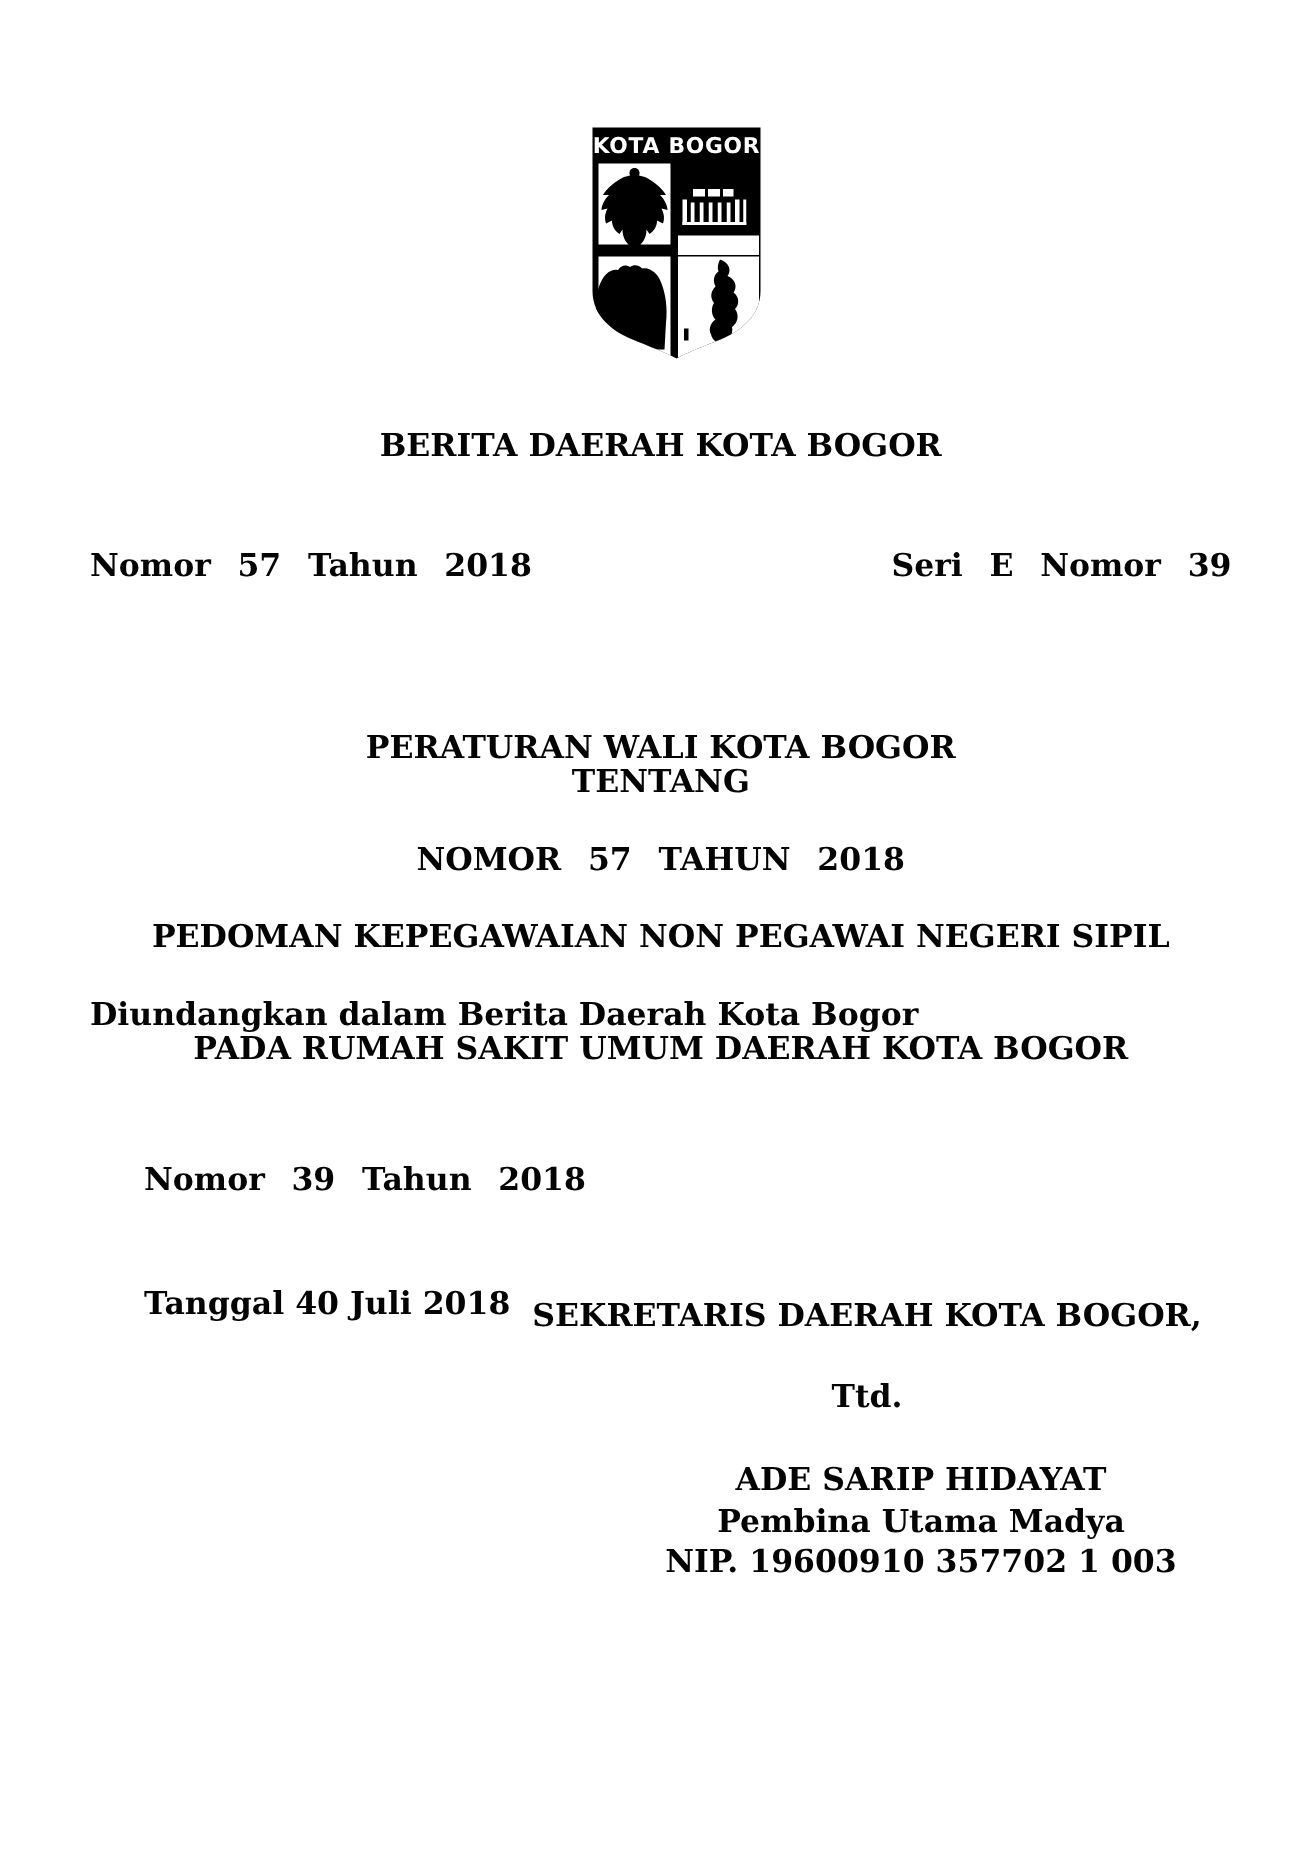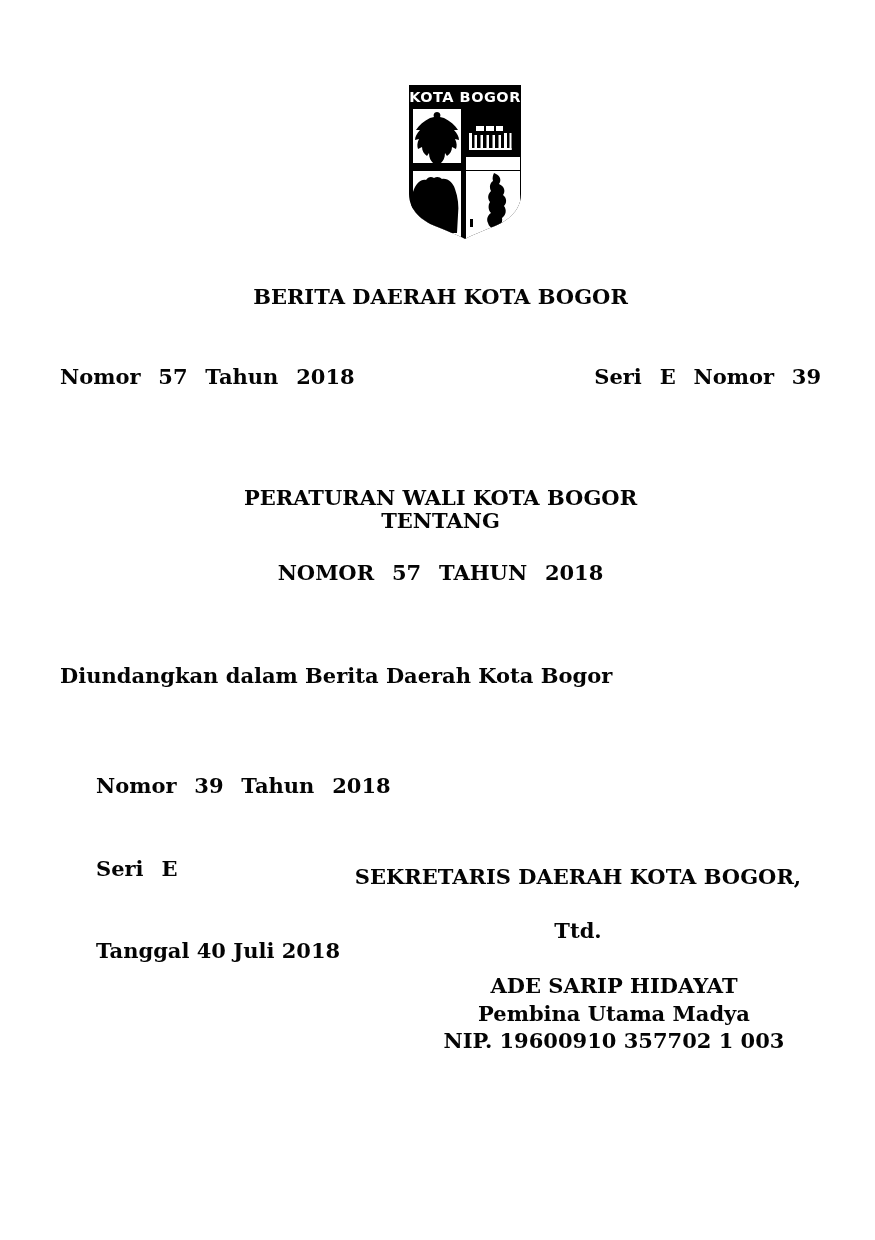--- a/index.html
+++ b/index.html
@@ -19,21 +19,21 @@
     white-space:pre;
   }
   .band{left:60px;right:54px;}
   .center{text-align:center;}
   .wide{word-spacing:0.5em;}
   .row{display:flex;justify-content:space-between;}
   .row .right{text-align:left;}
   .stack25{line-height:25px;}
   .stack275{line-height:27.5px;margin-left:36px;}
   .sig{left:338px;width:480px;text-align:center;white-space:nowrap;}
-  .emblem{position:absolute;left:392px;top:82px;width:118px;height:160px;margin-left:14px;}
+  .emblem{position:absolute;left:392px;top:82px;width:118px;height:160px;}
   .emblem svg{display:block;}
 </style>
 </head>
 <body>
 
 <div class="page">
 
   <div class="emblem">
     <svg width="118" height="160" viewBox="0 0 118 160" xmlns="http://www.w3.org/2000/svg">
       <defs>
@@ -81,26 +81,29 @@
     <span class="wide right">Seri E Nomor 39</span>
   </div>
 
   <div class="ln band center stack25" style="top:435px">
     <div>PERATURAN WALI KOTA BOGOR</div>
     <div class="wide">NOMOR 57 TAHUN 2018</div>
   </div>
 
   <div class="ln band center" style="top:508px">TENTANG</div>
 
+  <div class="ln band center stack25" style="top:561px">
+    <div>PEDOMAN KEPEGAWAIAN NON PEGAWAI NEGERI SIPIL</div>
+    <div>PADA RUMAH SAKIT UMUM DAERAH KOTA BOGOR</div>
+  </div>
 
   <div class="ln band" style="top:663px">Diundangkan dalam Berita Daerah Kota Bogor</div>
 
   <div class="ln band stack275" style="top:717px">
     <div class="wide">Nomor 39 Tahun 2018</div>
-    <div class="wide">Seri E</div>
     <div>Tanggal 40 Juli 2018</div>
   </div>
 
   <div class="ln sig" style="top:864px">SEKRETARIS DAERAH KOTA BOGOR,</div>
   <div class="ln sig" style="top:918px">Ttd.</div>
   <div class="ln sig stack275" style="top:972px">
     <div>ADE SARIP HIDAYAT</div>
     <div>Pembina Utama Madya</div>
     <div>NIP. 19600910 357702 1 003</div>
   </div>

